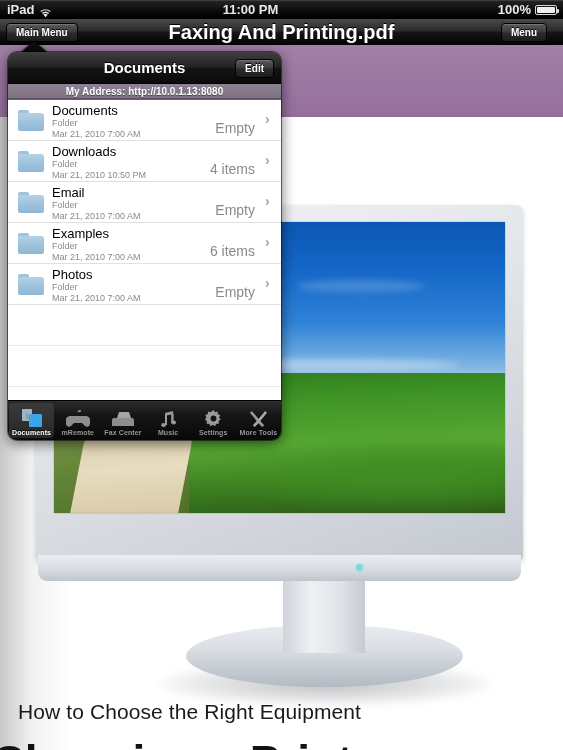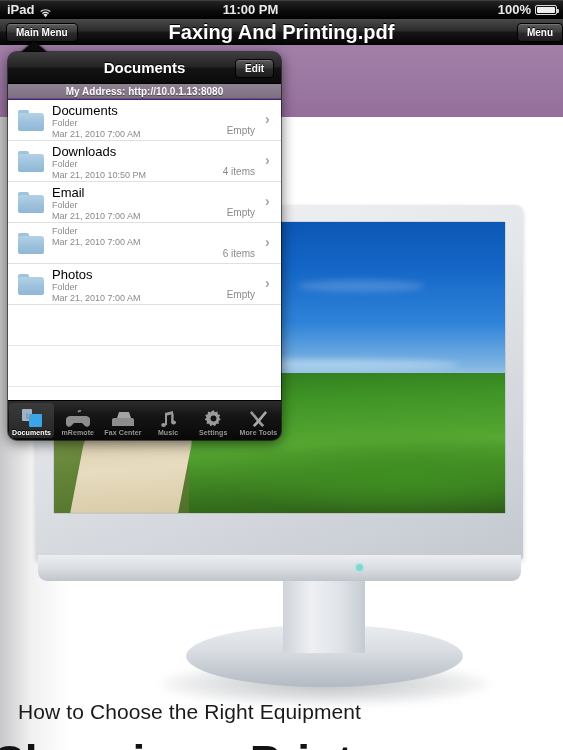--- a/index.html
+++ b/index.html
@@ -132,26 +132,26 @@
     text-shadow:0 -1px 0 #000;
   }
   .nav-btn {
     position:absolute; top:4px; height:19px; line-height:18px; padding:0 9px;
     background:linear-gradient(180deg,#5b5b5b 0%,#3a3a3a 48%,#2b2b2b 52%,#1d1d1d 100%);
     border:1px solid #000; border-radius:4px;
     color:#fff; font-size:10px; font-weight:bold; text-shadow:0 -1px 0 #000;
     box-shadow:inset 0 1px 0 rgba(255,255,255,.17);
   }
   #btn-main-menu { left:6px; }
-  #btn-menu { right:0;margin-left:34px; }
+  #btn-menu { right:16px;margin-left:34px; }
 
   
   #popover {
     position:absolute; left:8px; top:52px; width:273px; height:388px;
-    background:#4c1d95; border-radius:9px;
+    background:#4d7c0f; border-radius:9px;
     box-shadow:0 3px 14px rgba(0,0,0,.6), 0 0 0 1px rgba(0,0,0,.5);
     overflow:hidden;
   }
   #popover-arrow {
     position:absolute; left:20px; top:41px; width:0; height:0;
     border-left:14px solid transparent; border-right:14px solid transparent;
     border-bottom:12px solid #0c0c0c;
     filter:drop-shadow(0 -1px 1px rgba(0,0,0,.5));
   }
   #pop-header {
@@ -193,21 +193,21 @@
   }
   .folder-icon .body {
     position:absolute; left:0; top:3px; width:26px; height:18px;
     background:linear-gradient(180deg,#b3d1e6 0%,#9dc1dc 55%,#8fb7d5 100%);
     border-radius:2px 3px 2px 2px;
   }
   .row-name { font-size:13px; color:#000; line-height:15px; }
   .row-sub { font-size:9px; color:#8a8a8a; line-height:11px; }
   .row-date { font-size:9px; color:#8a8a8a; line-height:11px; }
   .row-count {
-    position:absolute; right:26px; bottom:4px; font-size:10px; color:#8a8a8a;
+    position:absolute; right:26px; bottom:4px; font-size:14px; color:#8a8a8a;
   }
   .chevron {
     position:absolute; right:9px; top:14px; width:7px; height:11px;
     color:#a6a6a6; font-size:14px; font-weight:bold; line-height:11px;
   }
   .row-empty { height:41px; border-bottom:1px solid #e8e8e8; background:#fff; }
 
   #pop-tabbar {
     position:absolute; left:0; bottom:0; width:273px; height:40px;
     background:linear-gradient(180deg,#2c2c2c 0%,#151515 38%,#080808 100%);
@@ -330,20 +330,21 @@
       <div class="row-date">Mar 21, 2010 7:00 AM</div>
       <div class="row-count">Empty</div>
       <div class="chevron">›</div>
     </div>
 
     <div class="row">
       <span class="folder-icon">
           <span class="tab"></span>
           <span class="body"></span>
         </span>
+      <div class="row-name">Examples</div>
       <div class="row-sub">Folder</div>
       <div class="row-date">Mar 21, 2010 7:00 AM</div>
       <div class="row-count">6 items</div>
       <div class="chevron">›</div>
     </div>
 
     <div class="row">
       <span class="folder-icon">
           <span class="tab"></span>
           <span class="body"></span>

